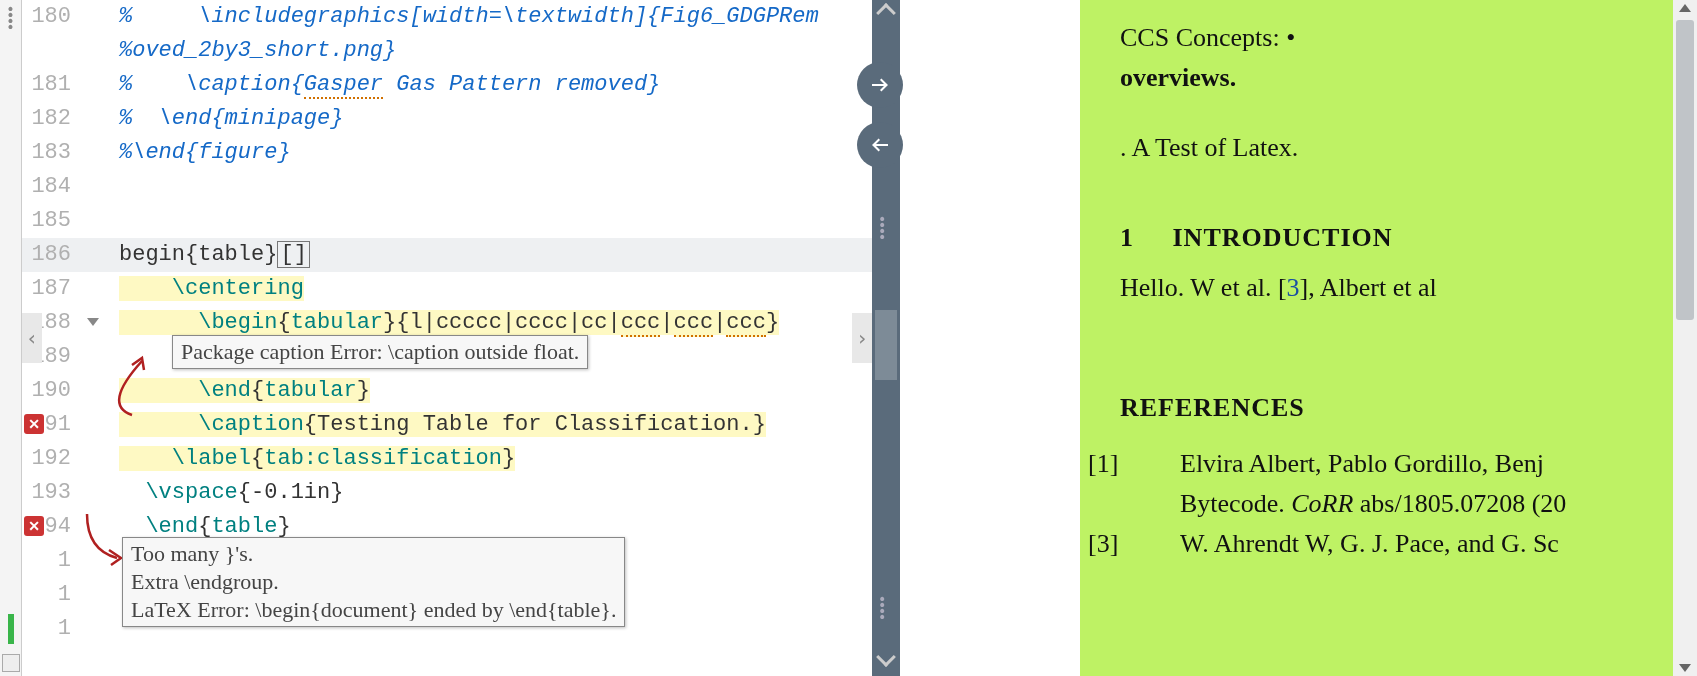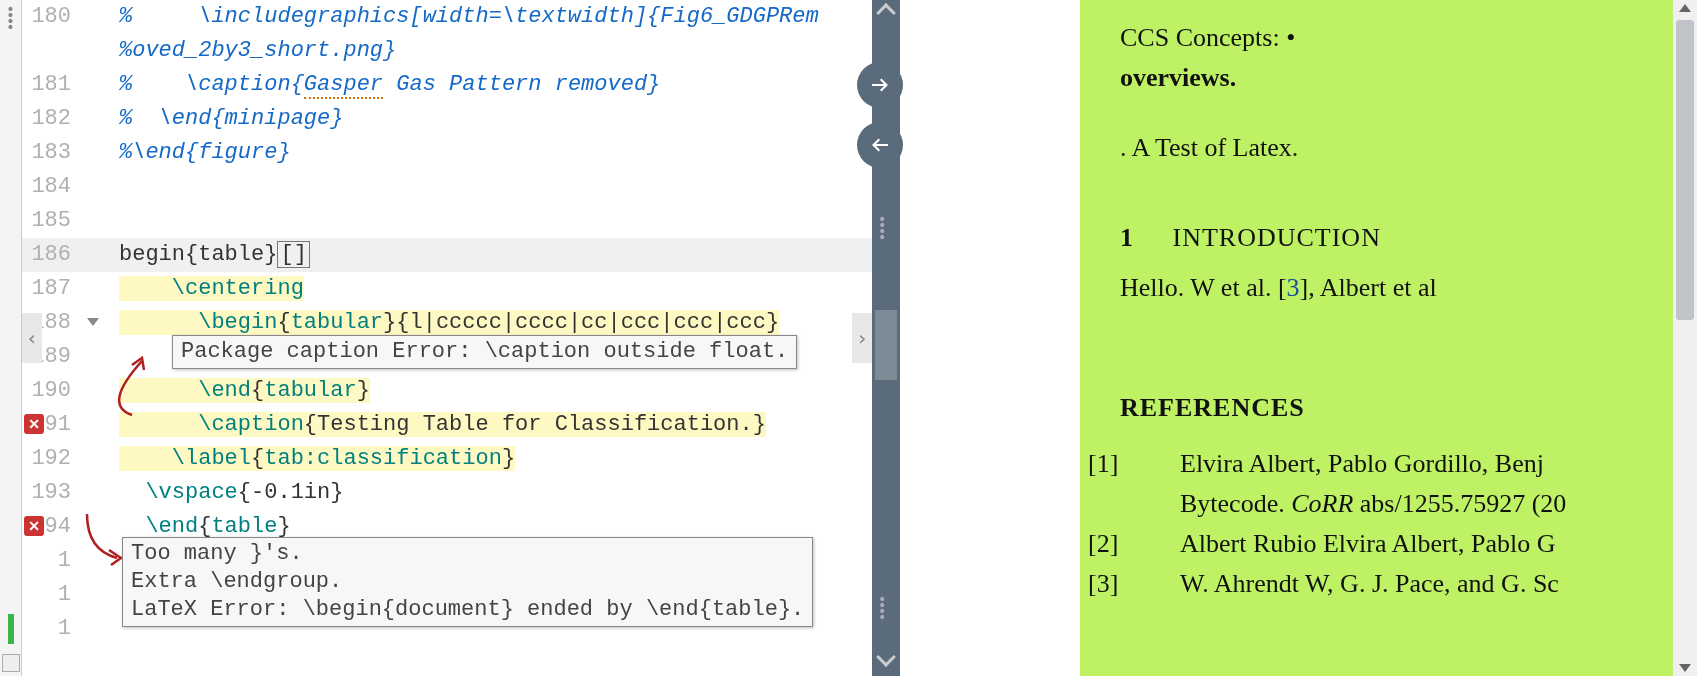--- a/index.html
+++ b/index.html
@@ -66,21 +66,21 @@
   .tk-arg     { color: #008080; }
   .tk-plain   { color: #333; }
   .spellwave { border-bottom: 2px dotted #d07000; }
 
   
   .tooltip {
     position: absolute;
     background: #f7f7f7;
     border: 1px solid #888;
     box-shadow: 1px 1px 3px rgba(0,0,0,0.25);
-    font-family: Liberation Mono, monospace;
+    font-family: Liberation Serif, serif;
     font-size: 22px;
     line-height: 28px;
     padding: 2px 8px;
     color: #444;
     white-space: pre;
     z-index: 20;
   }
 
   
   .hand-arrow {
@@ -133,21 +133,21 @@
     background:#bef264;
     position: relative;
     overflow:hidden;
     font-family: "Georgia","Times New Roman",serif;
     color:#111;
     padding: 0 20px 0 40px;
   }
   .pdf-content { font-size: 26px; line-height: 40px; }
   .pdf-content .bold { font-weight: 700; }
   .pdf-content .sec-num { font-weight:700; display:inline-block; width:46px;}
-  .pdf-content .sec-title { font-weight:400; letter-spacing:1px;}
+  .pdf-content .sec-title { font-weight:700; letter-spacing:1px;}
   .pdf-content .ref-num { display:inline-block; width:46px;}
   .pdf-content .italic { font-style: italic; }
   .pdf-content .link { color:#1a4fa3; }
   .pdf-content .ref-line { padding-left:60px; text-indent:-46px; }
 
   
   .pdf-scrollbar {
     flex:0 0 24px; background:#f0f0f0; position:relative;
   }
   .pdf-scrollbar .pthumb {
@@ -246,22 +246,21 @@
     </div>
     <div style="height:10px"></div>
     <div>
       <span>Hello. W et al. [</span><span class="link">3</span><span>], Albert et al</span>
     </div>
     <div style="height:80px"></div>
     <div class="bold" style="letter-spacing:1px">REFERENCES</div>
     <div style="height:16px"></div>
     <div id="refs-block">
         <div class="ref-line"><span class="ref-num">[1]</span><span>Elvira Albert, Pablo Gordillo, Benj</span></div>
-        <div style="padding-left: 60px;"><span>Bytecode. </span><span class="italic">CoRR</span><span> abs/1255.75927 (20</span></div>
-        <div class="ref-line"><span class="ref-num">[2]</span><span>Albert Rubio Elvira Albert, Pablo G</span></div>
+        <div style="padding-left: 60px;"><span>Bytecode. </span><span class="italic">CoRR</span><span> abs/1805.07208 (20</span></div>
         <div class="ref-line"><span class="ref-num">[3]</span><span>W. Ahrendt W, G. J. Pace, and G. Sc</span></div>
       </div>
   </div>
 </div>
 
 <div class="pdf-scrollbar">
   <div class="tri up"></div>
   <div class="pthumb" style="top:20px;height:300px"></div>
   <div class="tri dn"></div>
 </div>

